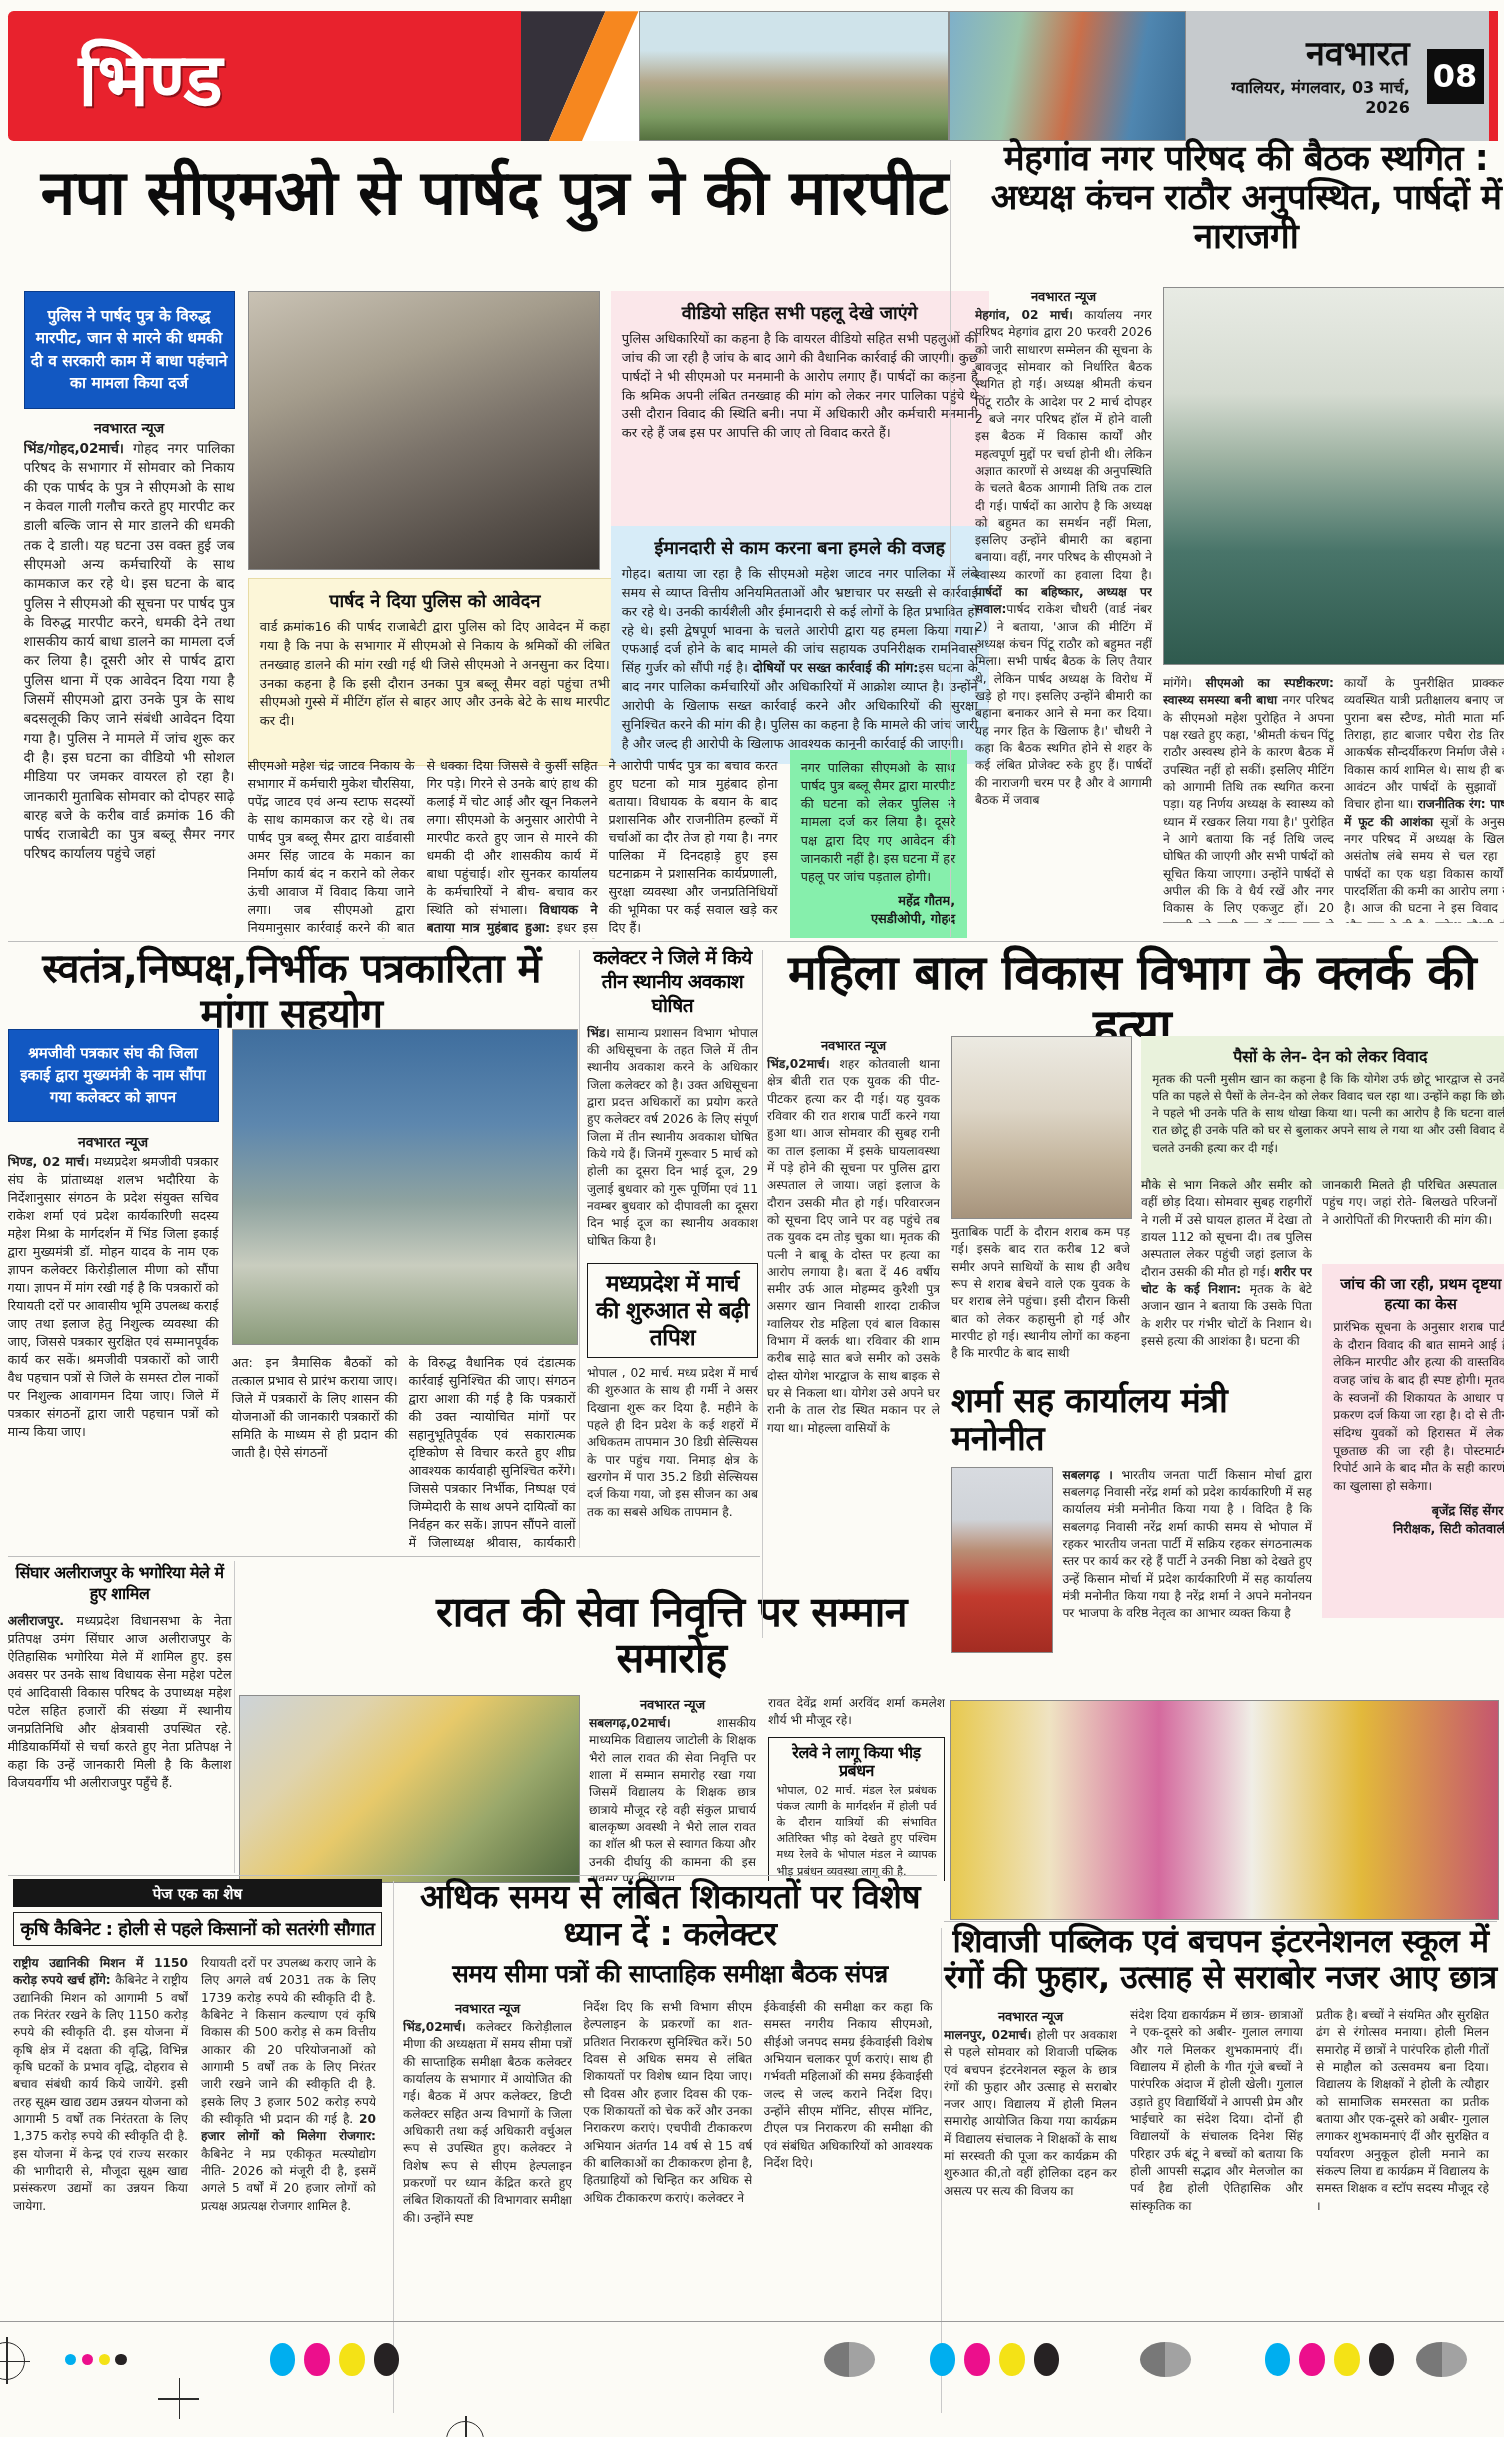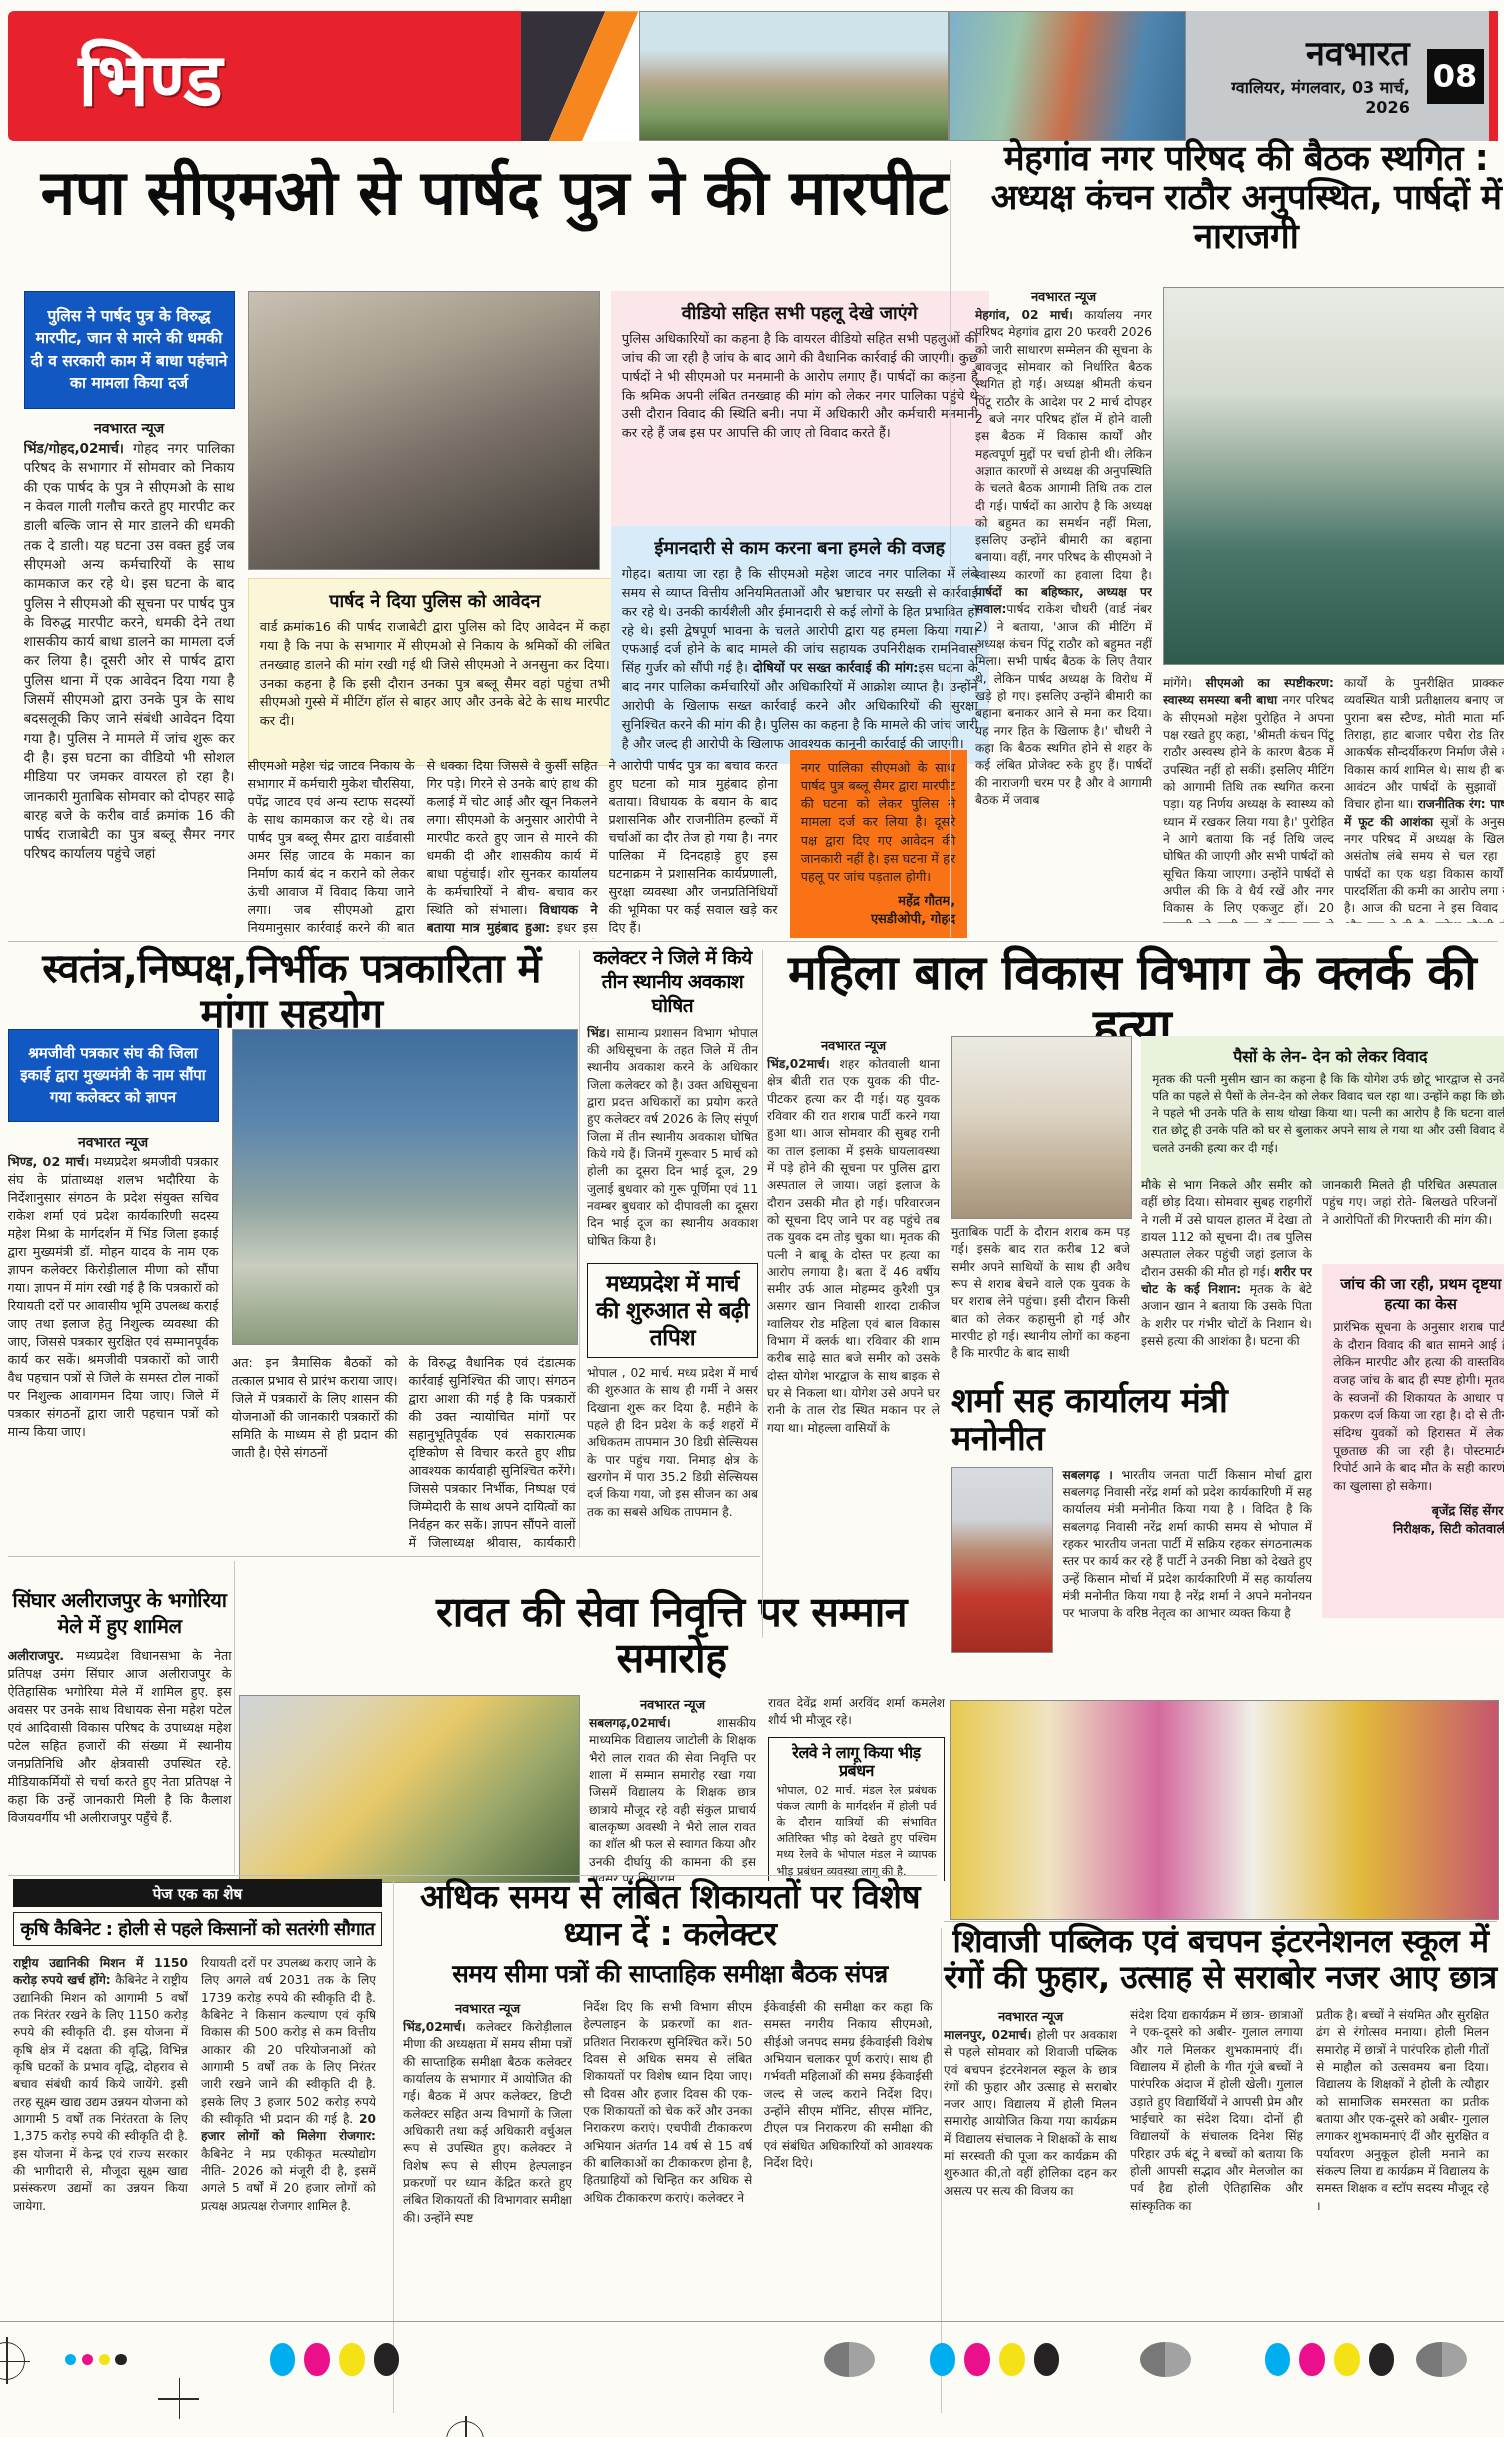--- a/index.html
+++ b/index.html
@@ -88,21 +88,21 @@
       <div class="bt">वीडियो सहित सभी पहलू देखे जाएंगे</div>
       <div class="btxt">पुलिस अधिकारियों का कहना है कि वायरल वीडियो सहित सभी पहलुओं की जांच की जा रही है जांच के बाद आगे की वैधानिक कार्रवाई की जाएगी। कुछ पार्षदों ने भी सीएमओ पर मनमानी के आरोप लगाए हैं। पार्षदों का कहना है कि श्रमिक अपनी लंबित तनख्वाह की मांग को लेकर नगर पालिका पहुंचे थे उसी दौरान विवाद की स्थिति बनी। नपा में अधिकारी और कर्मचारी मनमानी कर रहे हैं जब इस पर आपत्ति की जाए तो विवाद करते हैं।</div>
     </div>
     <div class="abs infobox" style="left:587px;top:376px;width:356px;height:219px;background:#d7ecf8;">
       <div class="bt">ईमानदारी से काम करना बना हमले की वजह</div>
       <div class="btxt"><span>गोहद। बताया जा रहा है कि सीएमओ महेश जाटव नगर पालिका में लंबे समय से व्याप्त वित्तीय अनियमितताओं और भ्रष्टाचार पर सख्ती से कार्रवाई कर रहे थे। उनकी कार्यशैली और ईमानदारी से कई लोगों के हित प्रभावित हो रहे थे। इसी द्वेषपूर्ण भावना के चलते आरोपी द्वारा यह हमला किया गया। एफआई दर्ज होने के बाद मामले की जांच सहायक उपनिरीक्षक रामनिवास सिंह गुर्जर को सौंपी गई है। </span><span class="rb">दोषियों पर सख्त कार्रवाई की मांग:</span><span>इस घटना के बाद नगर पालिका कर्मचारियों और अधिकारियों में आक्रोश व्याप्त है। उन्होंने आरोपी के खिलाफ सख्त कार्रवाई करने और अधिकारियों की सुरक्षा सुनिश्चित करने की मांग की है। पुलिस का कहना है कि मामले की जांच जारी है और जल्द ही आरोपी के खिलाफ आवश्यक कानूनी कार्रवाई की जाएगी।</span></div>
     </div>
     <div class="abs colbox body" style="left:224px;top:607px;width:167px;height:182px;"><span>सीएमओ महेश चंद्र जाटव निकाय के सभागार में कर्मचारी मुकेश चौरसिया, पपेंद्र जाटव एवं अन्य स्टाफ सदस्यों के साथ कामकाज कर रहे थे। तब पार्षद पुत्र बब्लू सैमर द्वारा वार्डवासी अमर सिंह जाटव के मकान का निर्माण कार्य बंद न कराने को लेकर ऊंची आवाज में विवाद किया जाने लगा। जब सीएमओ द्वारा नियमानुसार कार्रवाई करने की बात कही गई तब बब्लू सैमर उग्र हो गया। उस पर आरोप है कि उसने सीएमओ का कॉलर खींचकर जोर</span></div>
     <div class="abs colbox body" style="left:403px;top:607px;width:171px;height:182px;"><span>से धक्का दिया जिससे वे कुर्सी सहित गिर पड़े। गिरने से उनके बाएं हाथ की कलाई में चोट आई और खून निकलने लगा। सीएमओ के अनुसार आरोपी ने मारपीट करते हुए जान से मारने की धमकी दी और शासकीय कार्य में बाधा पहुंचाई। शोर सुनकर कार्यालय के कर्मचारियों ने बीच- बचाव कर स्थिति को संभाला। </span><span class="rb">विधायक ने बताया मात्र मुहंबाद हुआ: </span><span>इधर इस मामले ने उस वक्त राजनीतिक रंग ले लिया जब कांग्रेस विधायक केशव देसाई</span></div>
     <div class="abs colbox body" style="left:585px;top:607px;width:169px;height:182px;"><span>ने आरोपी पार्षद पुत्र का बचाव करत हुए घटना को मात्र मुहंबाद होना बताया। विधायक के बयान के बाद प्रशासनिक और राजनीतिम हल्कों में चर्चाओं का दौर तेज हो गया है। नगर पालिका में दिनदहाड़े हुए इस घटनाक्रम ने प्रशासनिक कार्यप्रणाली, सुरक्षा व्यवस्था और जनप्रतिनिधियों की भूमिका पर कई सवाल खड़े कर दिए हैं।</span></div>
-    <div class="abs colbox" style="left:766px;top:600px;width:177px;height:188px;background:#f97316;padding:9.4px 11.3px;box-sizing:border-box;">
+    <div class="abs colbox" style="left:766px;top:600px;width:177px;height:188px;background:#86efac;padding:9.4px 11.3px;box-sizing:border-box;">
       <div class="body" style="font-size:12.7px;">नगर पालिका सीएमओ के साथ पार्षद पुत्र बब्लू सैमर द्वारा मारपीट की घटना को लेकर पुलिस ने मामला दर्ज कर लिया है। दूसरे पक्ष द्वारा दिए गए आवेदन की जानकारी नहीं है। इस घटना में हर पहलू पर जांच पड़ताल होगी।</div>
       <div class="qauthor" style="font-size:13px;">महेंद्र गौतम,</div>
       <div class="qauthor" style="font-size:13px;margin-top:0;">एसडीओपी, गोहद</div>
     </div>
   </section>
 
   <section class="abs" style="left:956px;top:135px;width:542px;height:788px;margin-left:19px;">
     <div class="abs hl" style="left:0;top:3.8px;width:542px;font-size:35px;">मेहगांव नगर परिषद की बैठक स्थगित : अध्यक्ष कंचन राठौर अनुपस्थित, पार्षदों में नाराजगी</div>
     <div class="abs colbox" style="left:0;top:152px;width:177px;height:636px;">
       <div class="byline" style="font-size:13px;">नवभारत न्यूज</div>
@@ -158,21 +158,21 @@
     <div class="abs" style="left:184px;top:435px;width:361px;height:261px;">
       <div class="hl" style="font-size:34px;text-align:left;">शर्मा सह कार्यालय मंत्री मनोनीत</div>
       <div style="display:flex;gap:9.4px;margin-top:9.4px;">
         <div class="photo" style="width:100px;height:184px;flex:none;background:linear-gradient(180deg,#d8dbe0 0%,#cfd3d8 28%,#b98d74 45%,#c23b2e 70%,#a32c22 100%);"></div>
         <div class="body colbox" style="font-size:12.2px;height:188px;"><span class="rb">सबलगढ़ । </span><span>भारतीय जनता पार्टी किसान मोर्चा द्वारा सबलगढ़ निवासी नरेंद्र शर्मा को प्रदेश कार्यकारिणी में सह कार्यालय मंत्री मनोनीत किया गया है । विदित है कि सबलगढ़ निवासी नरेंद्र शर्मा काफी समय से भोपाल में रहकर भारतीय जनता पार्टी में सक्रिय रहकर संगठनात्मक स्तर पर कार्य कर रहे हैं पार्टी ने उनकी निष्ठा को देखते हुए उन्हें किसान मोर्चा में प्रदेश कार्यकारिणी में सह कार्यालय मंत्री मनोनीत किया गया है नरेंद्र शर्मा ने अपने मनोनयन पर भाजपा के वरिष्ठ नेतृत्व का आभार व्यक्त किया है</span></div>
       </div>
     </div>
   </section>
 
   <section class="abs colbox" style="left:7.5px;top:1563px;width:224px;height:310px;">
-    <div class="hl" style="font-size:20px;line-height:1.3;margin-top:24px;">सिंघार अलीराजपुर के भगोरिया मेले में हुए शामिल</div>
+    <div class="hl" style="font-size:16px;line-height:1.3;">सिंघार अलीराजपुर के भगोरिया मेले में हुए शामिल</div>
     <div class="body" style="margin-top:7.5px;font-size:12.7px;"><span class="rb">अलीराजपुर. </span><span>मध्यप्रदेश विधानसभा के नेता प्रतिपक्ष उमंग सिंघार आज अलीराजपुर के ऐतिहासिक भगोरिया मेले में शामिल हुए. इस अवसर पर उनके साथ विधायक सेना महेश पटेल एवं आदिवासी विकास परिषद के उपाध्यक्ष महेश पटेल सहित हजारों की संख्या में स्थानीय जनप्रतिनिधि और क्षेत्रवासी उपस्थित रहे. मीडियाकर्मियों से चर्चा करते हुए नेता प्रतिपक्ष ने कहा कि उन्हें जानकारी मिली है कि कैलाश विजयवर्गीय भी अलीराजपुर पहुँचे हैं.</span></div>
   </section>
 
   <section class="abs" style="left:239px;top:1554px;width:705px;height:327px;">
     <div class="abs hl" style="left:160px;top:36px;width:545px;font-size:41px;">रावत की सेवा निवृत्ति पर सम्मान समारोह</div>
     <div class="abs photo" style="left:0;top:141px;width:339px;height:186px;background:linear-gradient(135deg,#cdd3d8 0%,#dfd3ad 25%,#e7c96a 45%,#9aa86b 70%,#50683f 100%);"></div>
     <div class="abs colbox" style="left:350px;top:141px;width:167px;height:186px;">
       <div class="byline" style="font-size:13px;">नवभारत न्यूज</div>
       <div class="body" style="font-size:12.2px;"><span class="rb">सबलगढ़,02मार्च। </span><span>शासकीय माध्यमिक विद्यालय जाटोली के शिक्षक भैरो लाल रावत की सेवा निवृत्ति पर शाला में सम्मान समारोह रखा गया जिसमें विद्यालय के शिक्षक छात्र छात्राये मौजूद रहे वही संकुल प्राचार्य बालकृष्ण अवस्थी ने भैरो लाल रावत का शॉल श्री फल से स्वागत किया और उनकी दीर्घायु की कामना की इस अवसर पर सियाराम</span></div>
     </div>

